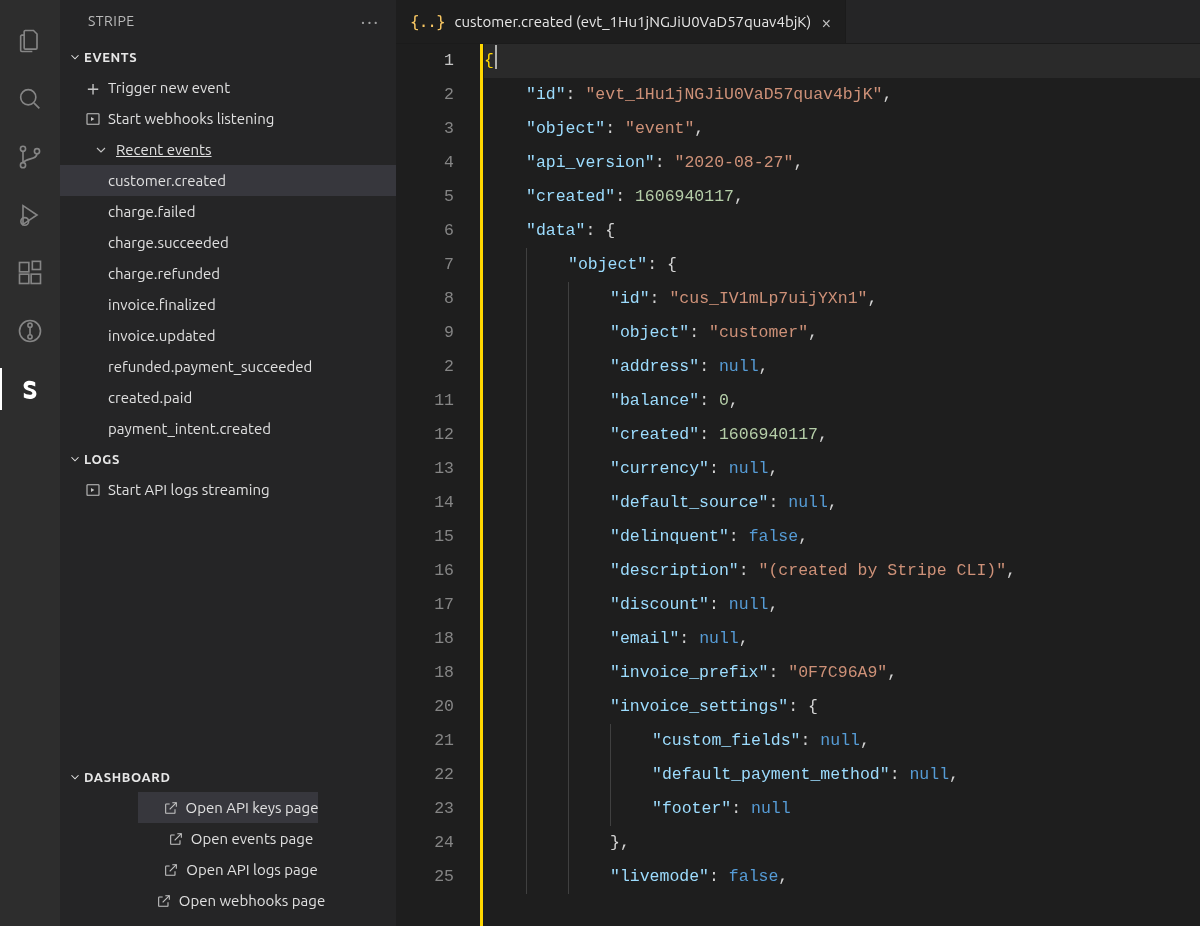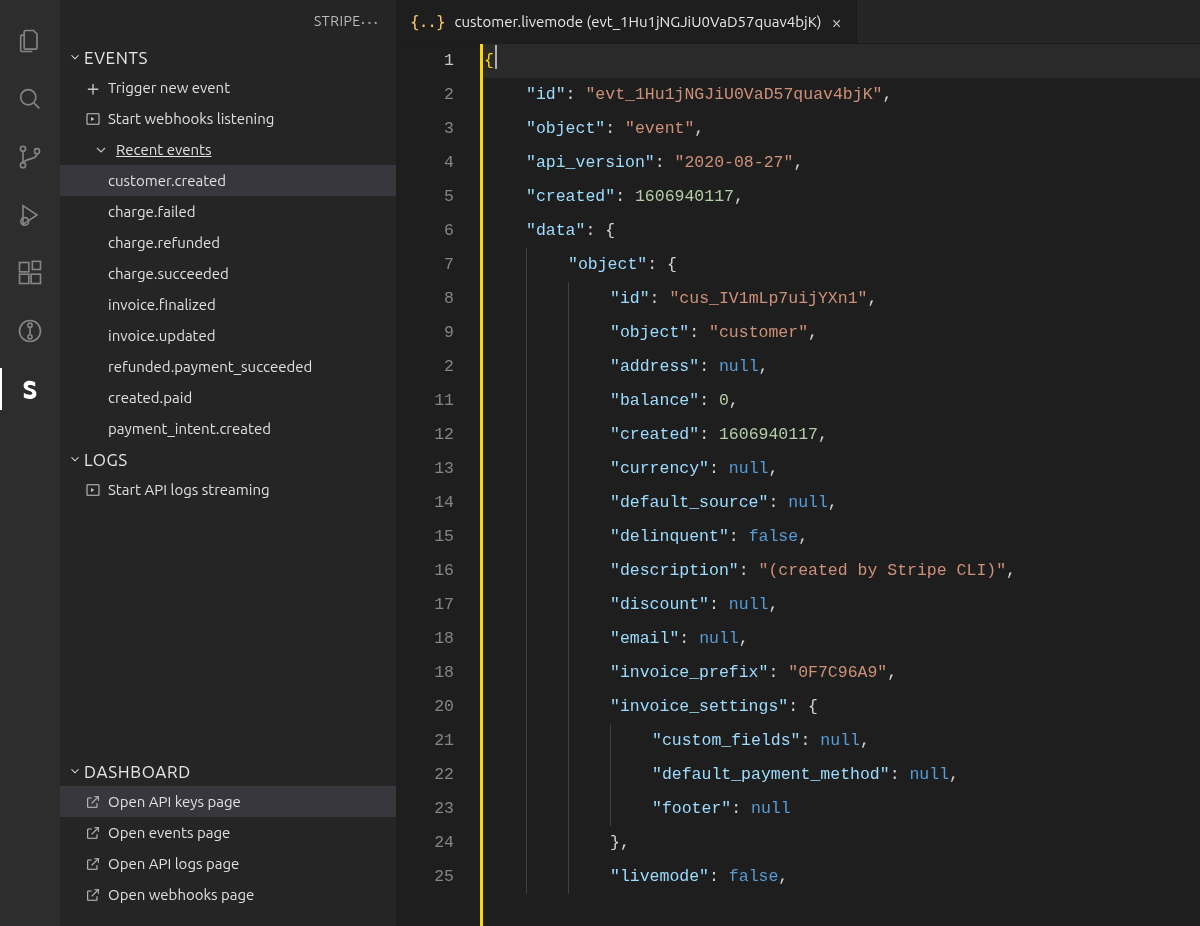--- a/index.html
+++ b/index.html
@@ -75,35 +75,35 @@
   
   .sidebar {
     width: 336px;
     background: var(--sidebar-bg);
     display: flex; flex-direction: column;
     flex-shrink: 0;
     font-size: 15px;
   }
   .sidebar-title {
     height: 42px;
-    display: flex; align-items: center; justify-content: flex-end;
+    display: flex; align-items: center; justify-content: space-between;
     padding: 0 16px 0 28px;
     color: var(--sidebar-header-fg);
     letter-spacing: 0.5px;
     font-size: 14px;
   }
   .sidebar-title .dots { color: #a0a0a0; font-size: 18px; letter-spacing: 2px; cursor: pointer; }
 
   .section-header {
     display: flex; align-items: center;
     height: 30px;
     padding-left: 6px;
     color: var(--sidebar-section-fg);
-    font-weight: 400;
-    font-size: 17px;
+    font-weight: 700;
+    font-size: 13px;
     letter-spacing: 0.6px;
     cursor: pointer;
     user-select: none;
     text-align: right;
   }
   .section-header .chev { width: 18px; display:inline-flex; justify-content:center; }
   .section-header .chev svg { width: 14px; height: 14px; stroke: currentColor; fill: none; stroke-width: 1.8; }
 
   .row {
     display: flex; align-items: center;
@@ -290,24 +290,24 @@
         <span>Recent events</span>
       </div>
       <div id="recent-events-list">
           <div class="row indent-2 selected">
             <span>customer.created</span>
           </div>
           <div class="row indent-2">
             <span>charge.failed</span>
           </div>
           <div class="row indent-2">
+            <span>charge.succeeded</span>
+          </div>
+          <div class="row indent-2">
             <span>charge.refunded</span>
-          </div>
-          <div class="row indent-2">
-            <span>charge.succeeded</span>
           </div>
           <div class="row indent-2">
             <span>invoice.finalized</span>
           </div>
           <div class="row indent-2">
             <span>invoice.updated</span>
           </div>
           <div class="row indent-2">
             <span>refunded.payment_succeeded</span>
           </div>
@@ -343,21 +343,21 @@
     <div class="flex-spacer"></div>
 
     <div class="section-header">
       <span class="chev">
           <svg viewBox="0 0 24 24">
             <path d="M6 9l6 6 6-6"></path>
           </svg>
         </span>
       <span>DASHBOARD</span>
     </div>
-    <div class="section-body" id="dashboard-list" style="padding-bottom:16px;">
+    <div class="section-body" id="dashboard-list" style="padding-bottom:10px;align-items:center;">
         <div class="row selected">
           <span class="ri">
             <svg viewBox="0 0 24 24">
               <path d="M14 4h6v6"></path>
               <path d="M20 4L10 14"></path>
               <path d="M18 14v5a1 1 0 0 1-1 1H5a1 1 0 0 1-1-1V7a1 1 0 0 1 1-1h5"></path>
             </svg>
           </span>
           <span>Open API keys page</span>
         </div>
@@ -391,21 +391,21 @@
           </span>
           <span>Open webhooks page</span>
         </div>
       </div>
   </div>
 
   <div class="editor">
     <div class="tabbar">
       <div class="tab">
         <span class="file-ico">{..}</span>
-        <span>customer.livemode (evt_1Hu1jNGJiU0VaD57quav4bjK)</span>
+        <span>customer.created (evt_1Hu1jNGJiU0VaD57quav4bjK)</span>
         <span class="close">×</span>
       </div>
     </div>
     <div class="code-area">
       <div class="gutter" id="gutter">
           <div class="ln active">1</div>
           <div class="ln">2</div>
           <div class="ln">3</div>
           <div class="ln">4</div>
           <div class="ln">5</div>

